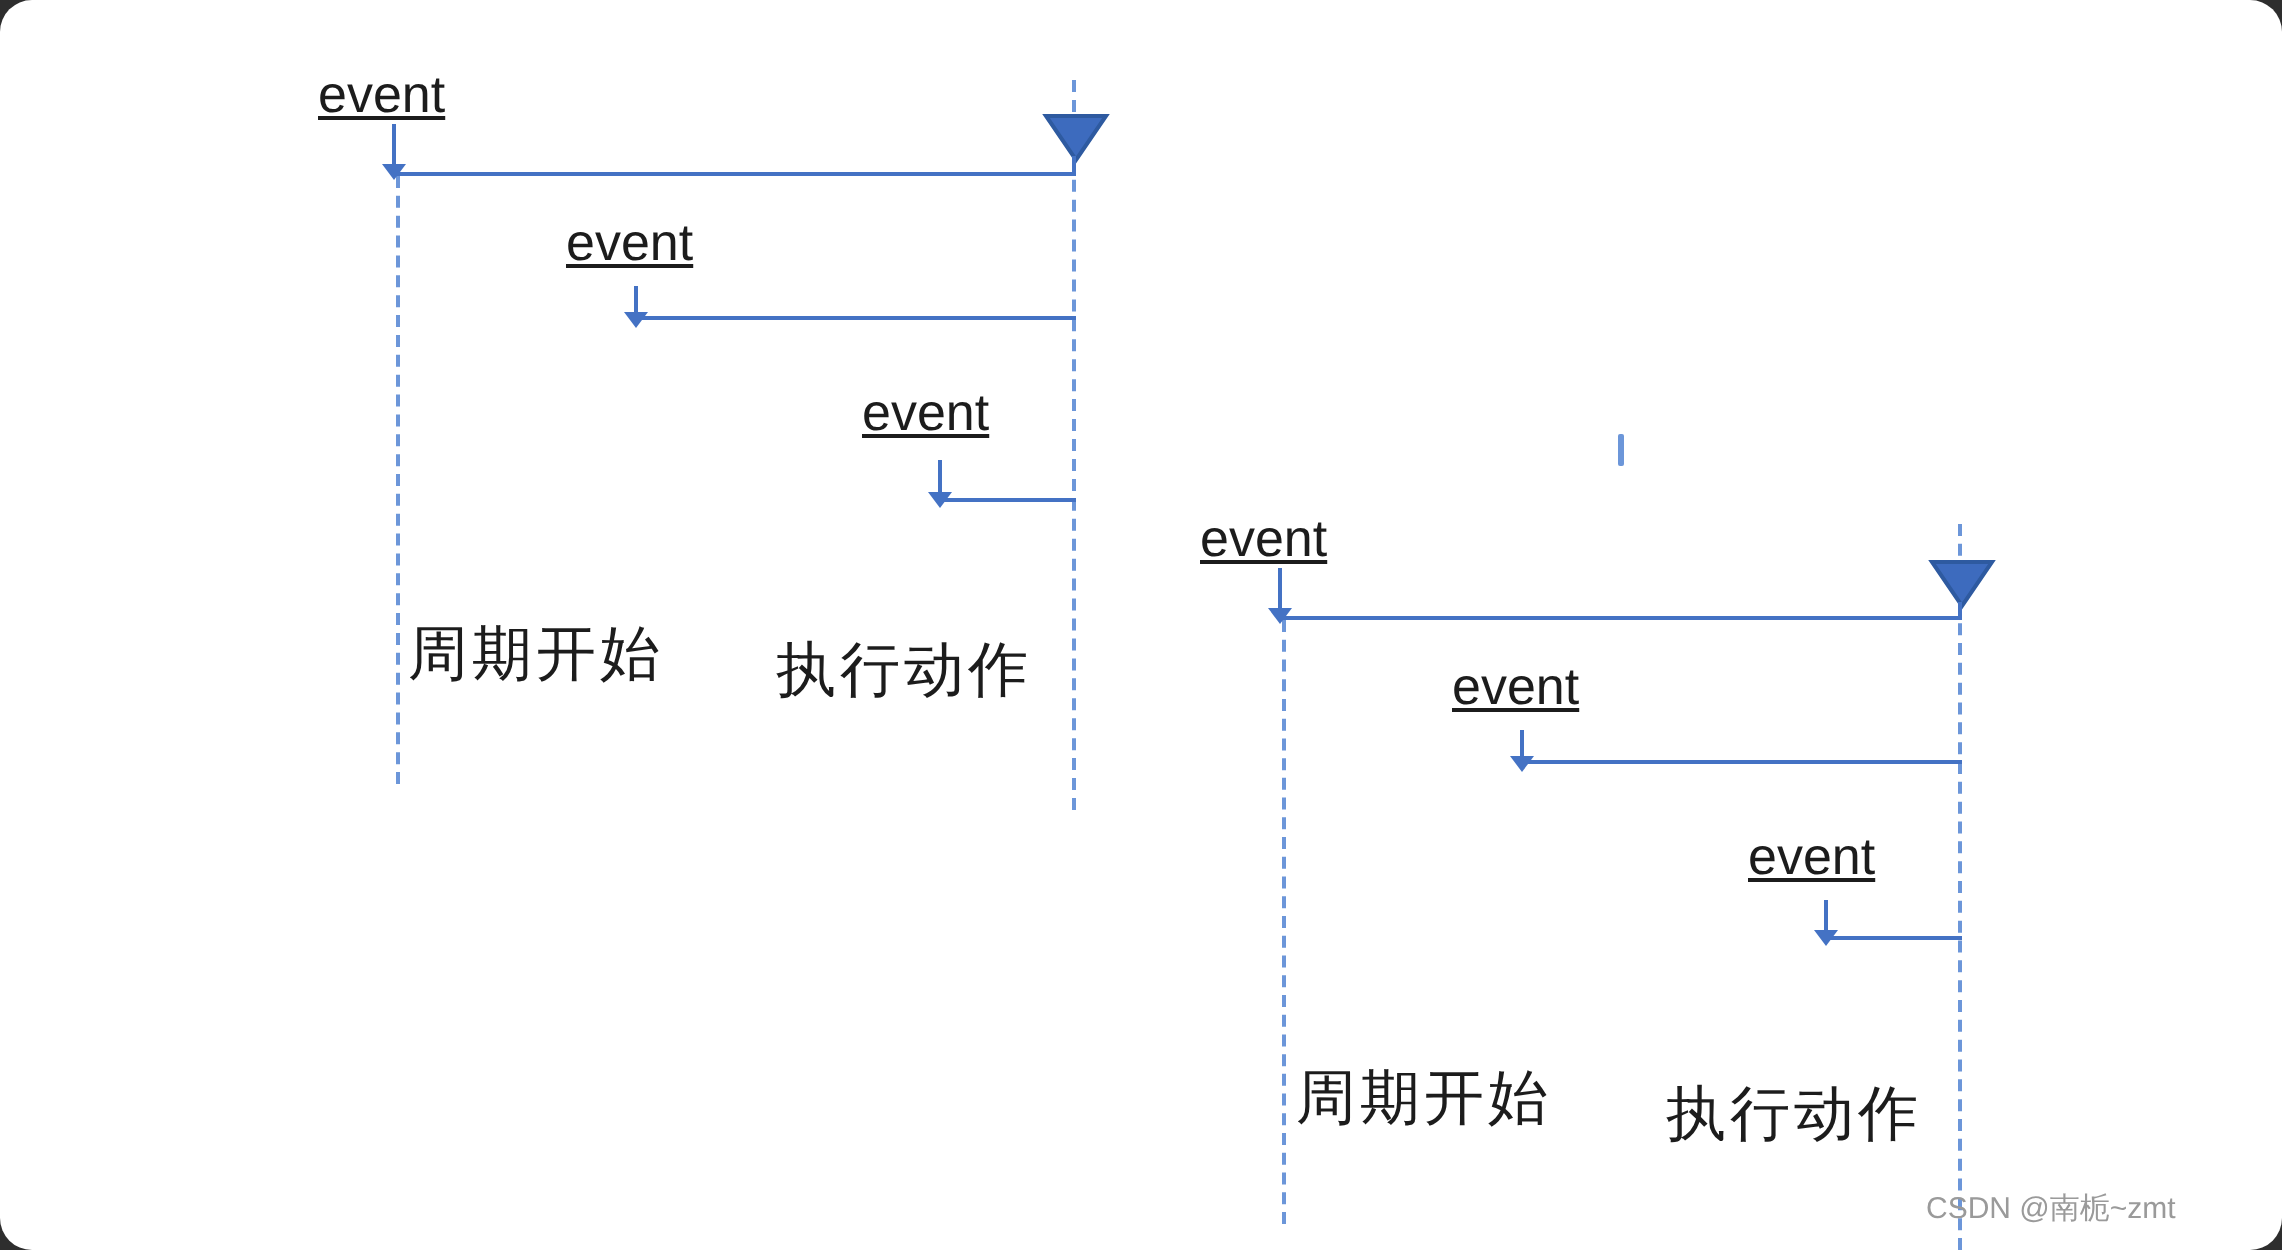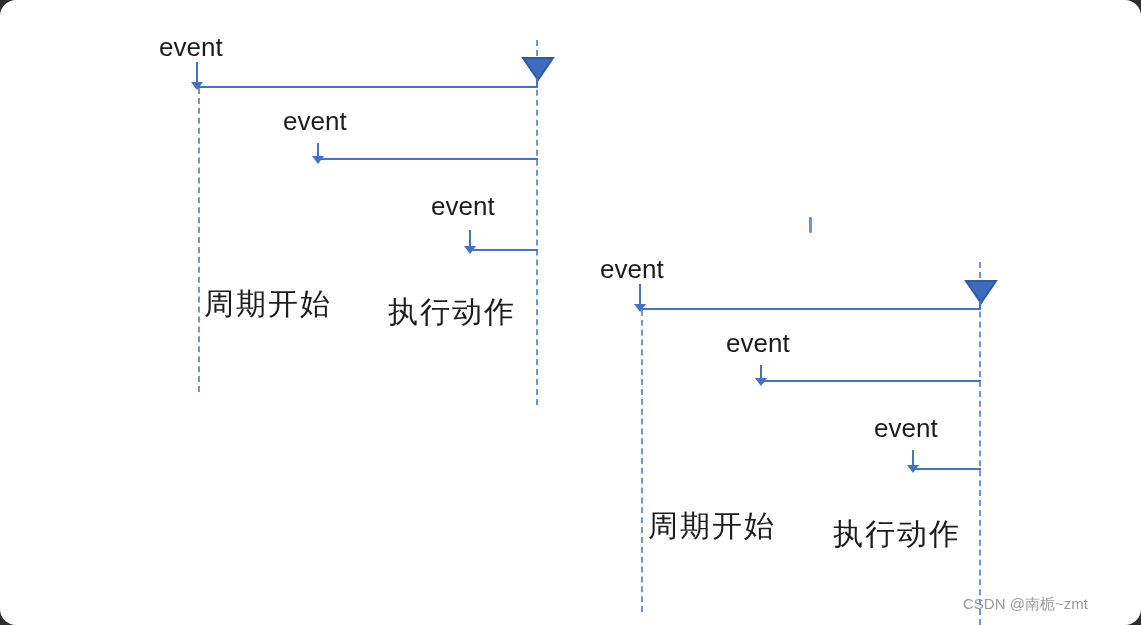--- a/index.html
+++ b/index.html
@@ -11,26 +11,27 @@
   }
   .canvas{
     position:absolute;inset:0;
     background:var(--canvas-background,#ffffff);
     border-radius:16px;
     overflow:hidden;
   }
   .abs{position:absolute;}
   .event-label{
     color:var(--text,#1c1c1c);
-    font-size:26px;line-height:1.1;white-space:nowrap;
+    font-size:26px;line-height:1.1;white-space:nowrap;text-decoration:underline;
   }
   .cn-label{
     color:var(--text,#1c1c1c);
     font-size:30px;line-height:1.2;white-space:nowrap;
     letter-spacing:2px;
+    margin-top:24px;
   }
   .hline{
     height:2px;background:var(--line,#4472c4);
   }
   .lifeline{
     width:0;border-left:2px dashed var(--lifeline,#6c96d9);
   }
   .arrow{width:12px;}
   .arrow .stem{
     position:absolute;left:5px;top:0;bottom:7px;width:2px;

